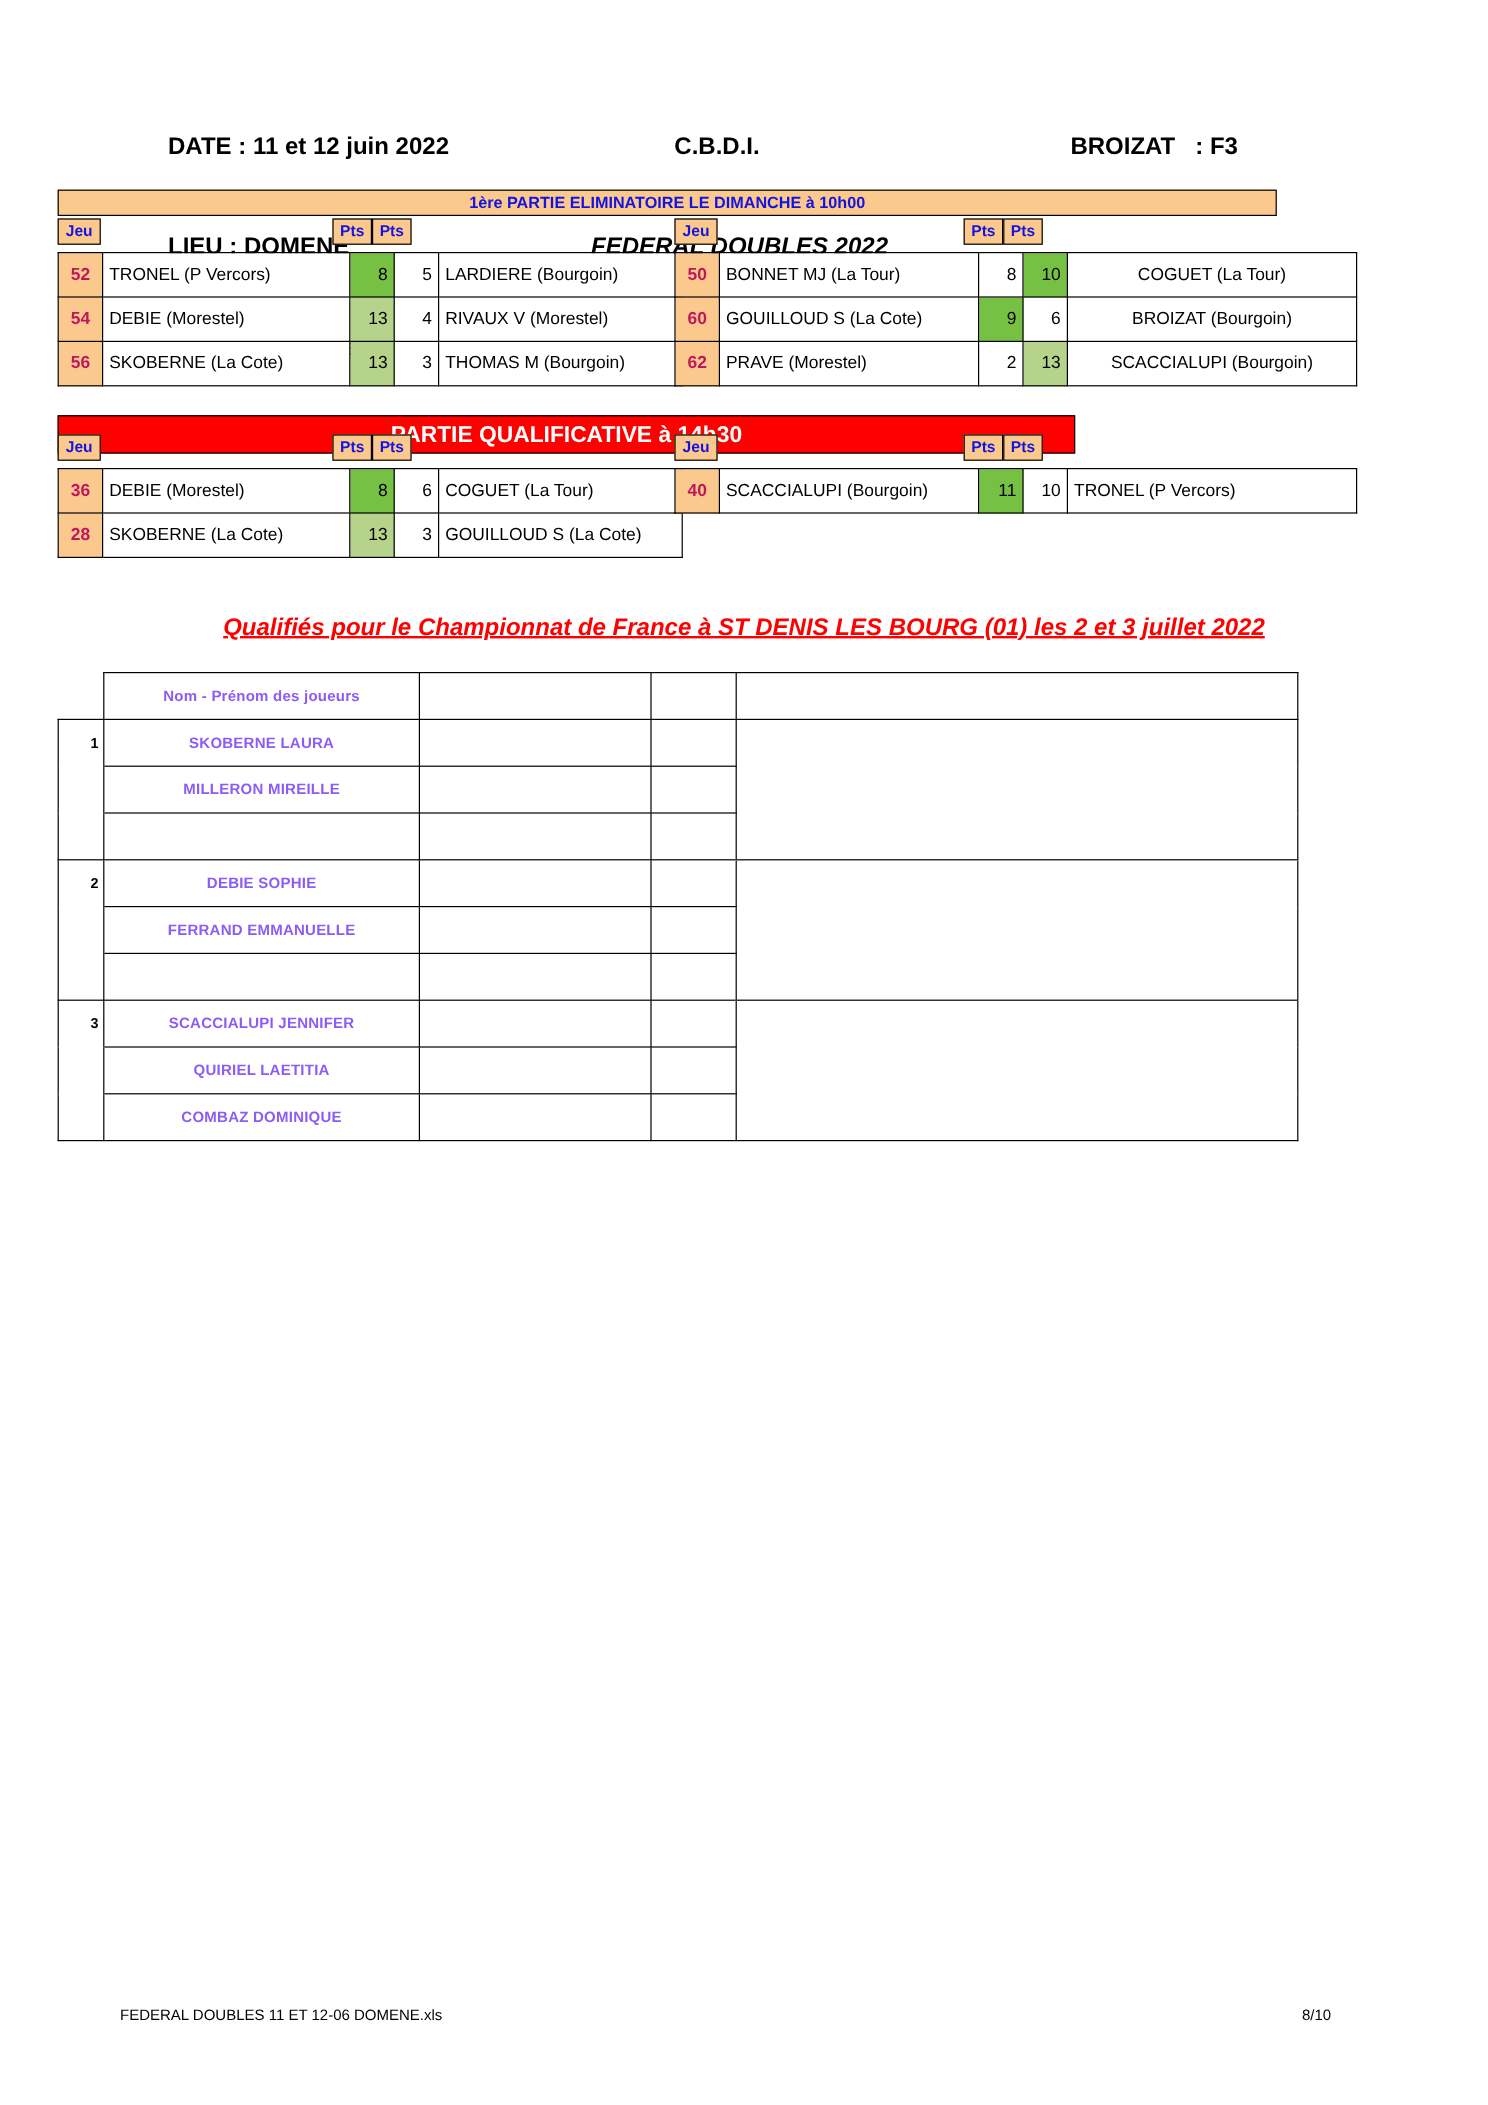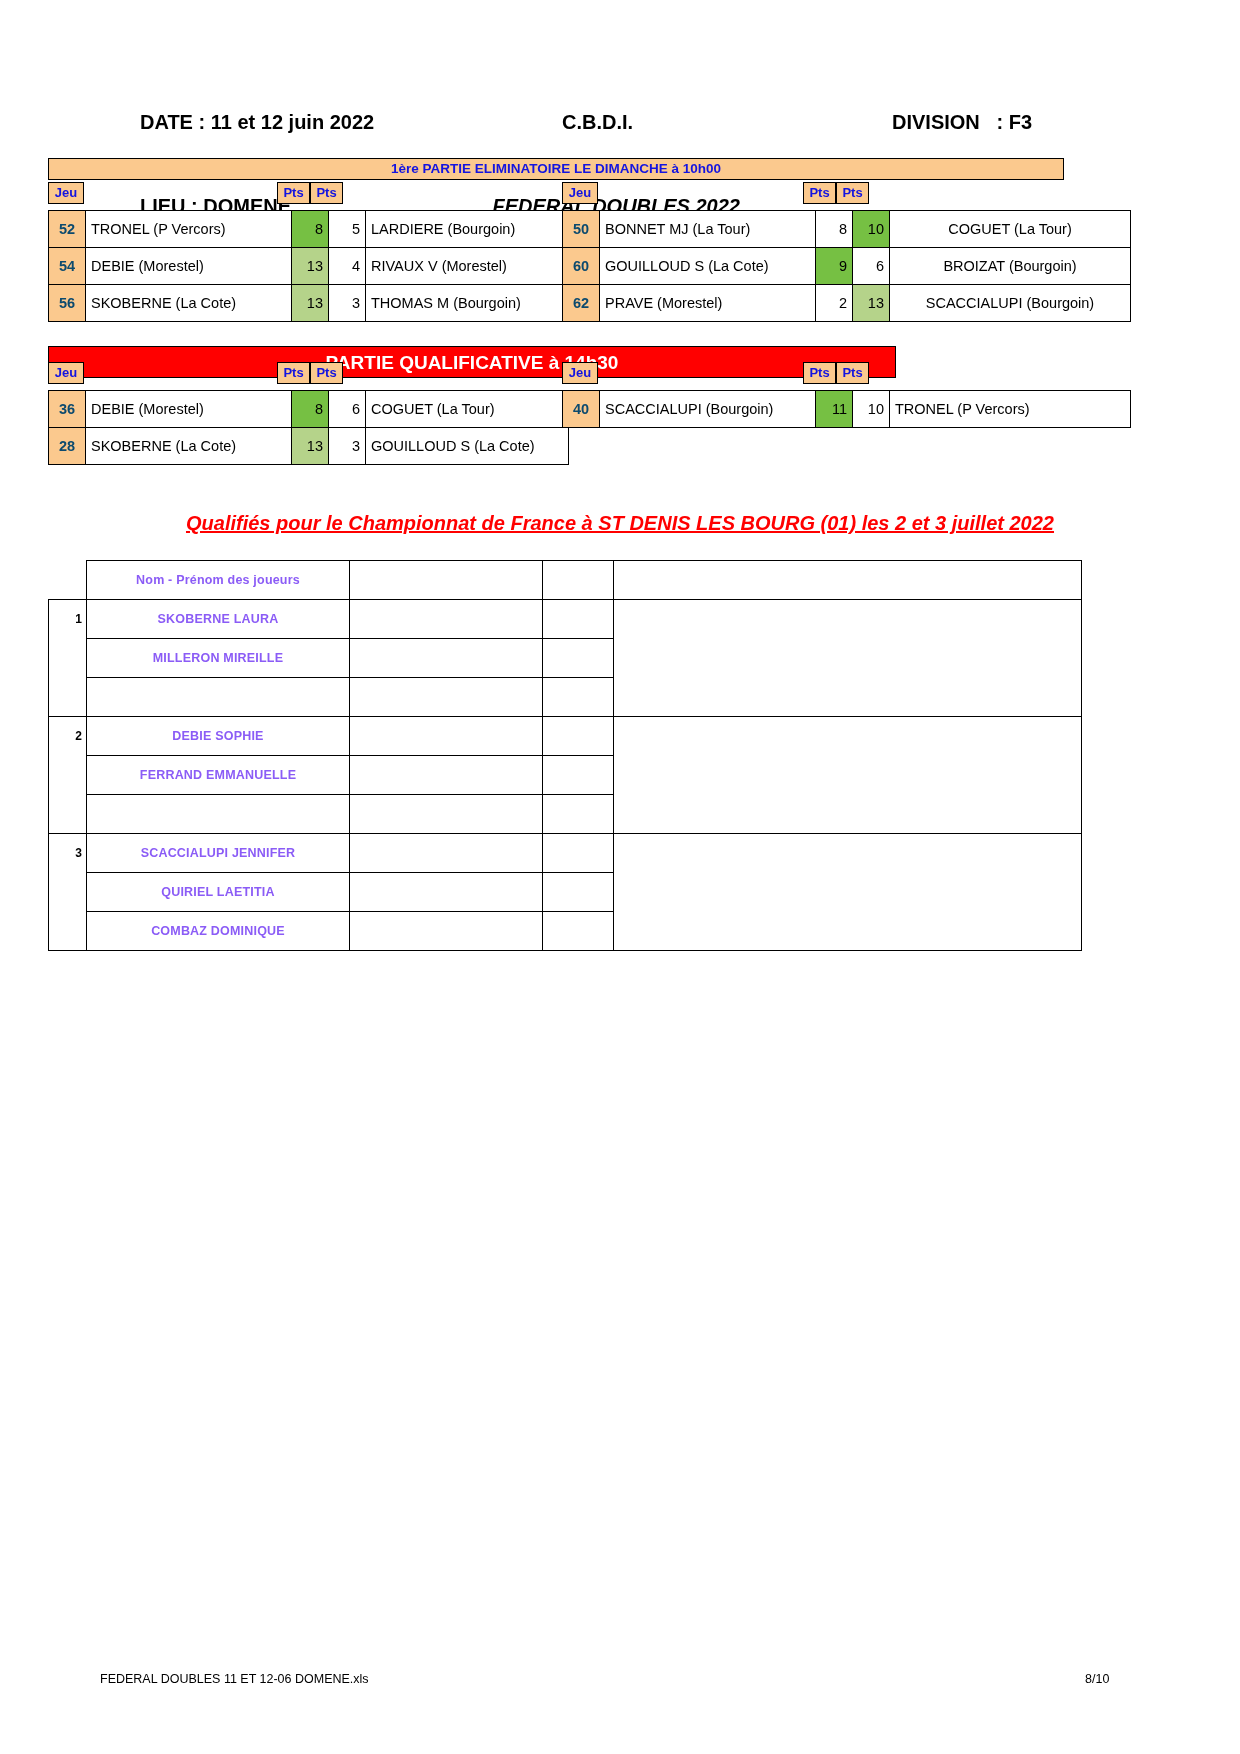--- a/index.html
+++ b/index.html
@@ -86,21 +86,21 @@
     border: 1px solid #000;
     height: 36px;
     font-size: 14.5px;
     padding: 0 5px;
     background: #ffffff;
     vertical-align: middle;
   }
   td.c-jeu {
     width: 36px;
     background: #fbc98e;
-    color: #0c4a6e;
+    color: #be185d;
     font-weight: bold;
     text-align: center;
     padding: 0;
   }
   td.c-name-l { width: 195px; text-align: left; }
   td.c-pts    { width: 31px; text-align: right; padding: 0 5px 0 0; }
   td.c-name-r { text-align: left; }
   td.c-name-r.ctr { text-align: center; }
   .g-strong { background: #76c043 !important; }
   .g-light  { background: #b5d38a !important; }
@@ -180,21 +180,21 @@
   <div class="hdr-col hdr-left">
     <div>DATE : 11 et 12 juin 2022</div>
     <div>LIEU : DOMENE</div>
     <div>(Bas Grésivaudan)</div>
   </div>
   <div class="hdr-col hdr-mid">
     <div style="text-align:center;width:285px;">C.B.D.I.</div>
     <div style="text-align:right;width:285px;font-style:italic;">FEDERAL DOUBLES 2022</div>
   </div>
   <div class="hdr-col hdr-right">
-    <div>DIVISION   : F3</div>
+    <div>BROIZAT   : F3</div>
   </div>
 </div>
 
 <div class="banner banner-elim">1ère PARTIE ELIMINATOIRE LE DIMANCHE à 10h00</div>
 
 <div class="match-block blk-e-left">
   <div class="row-head">
     <div class="lbl lbl-jeu">Jeu</div>
     <div class="lbl lbl-pad" style="width:193px;"></div>
     <div class="lbl lbl-pts">Pts</div>

